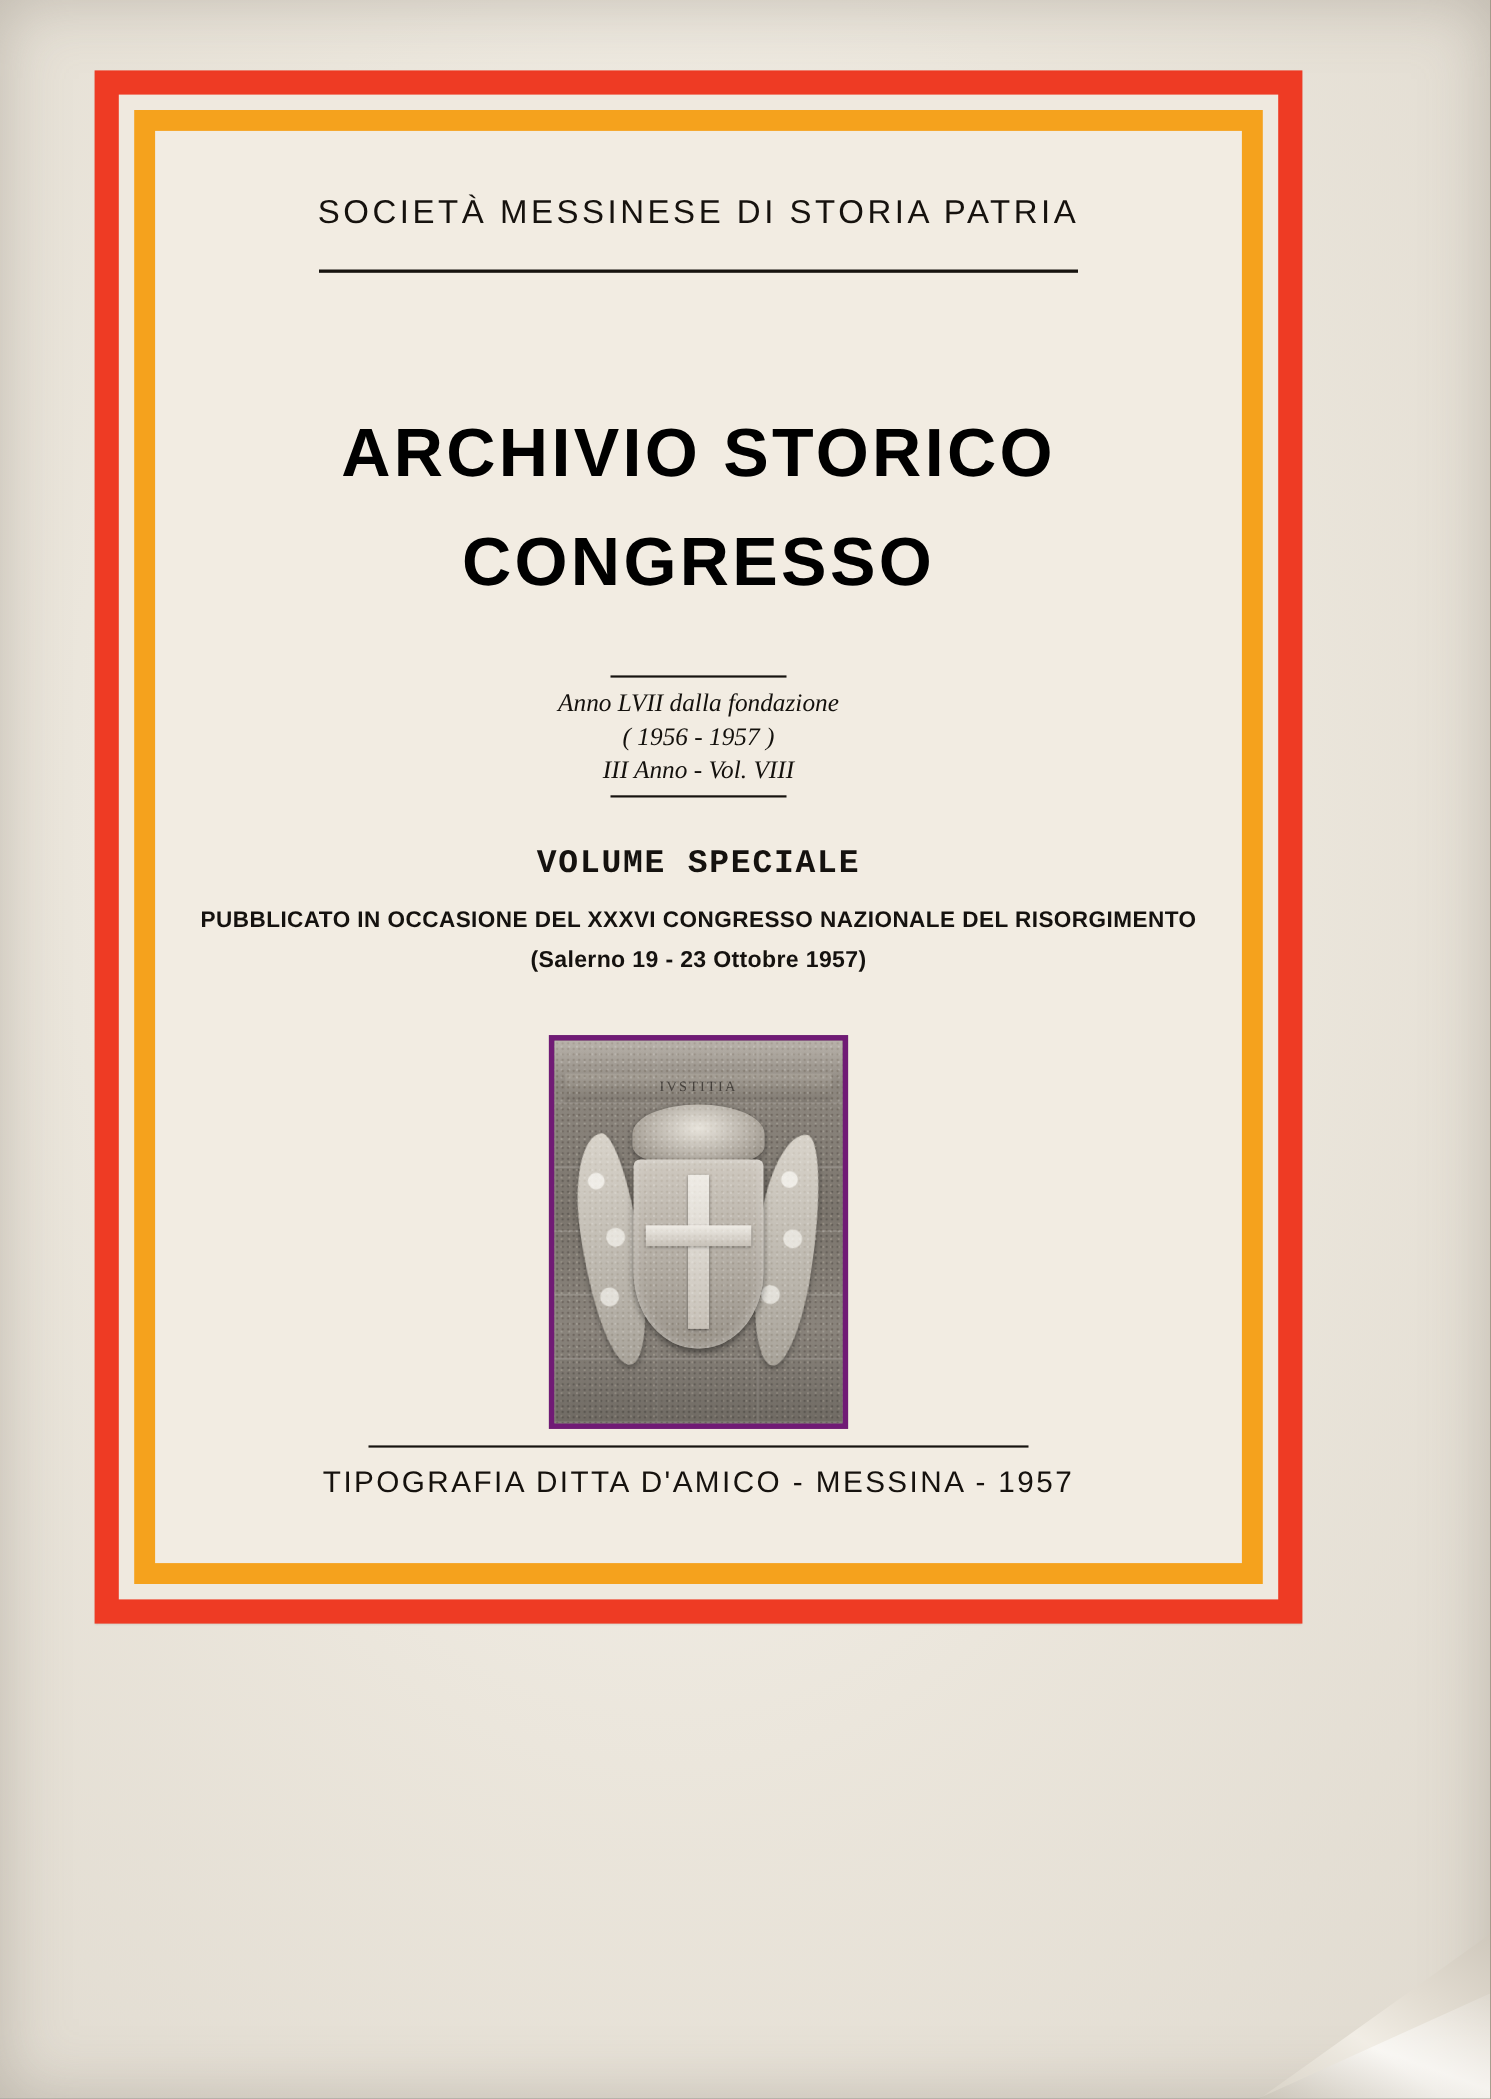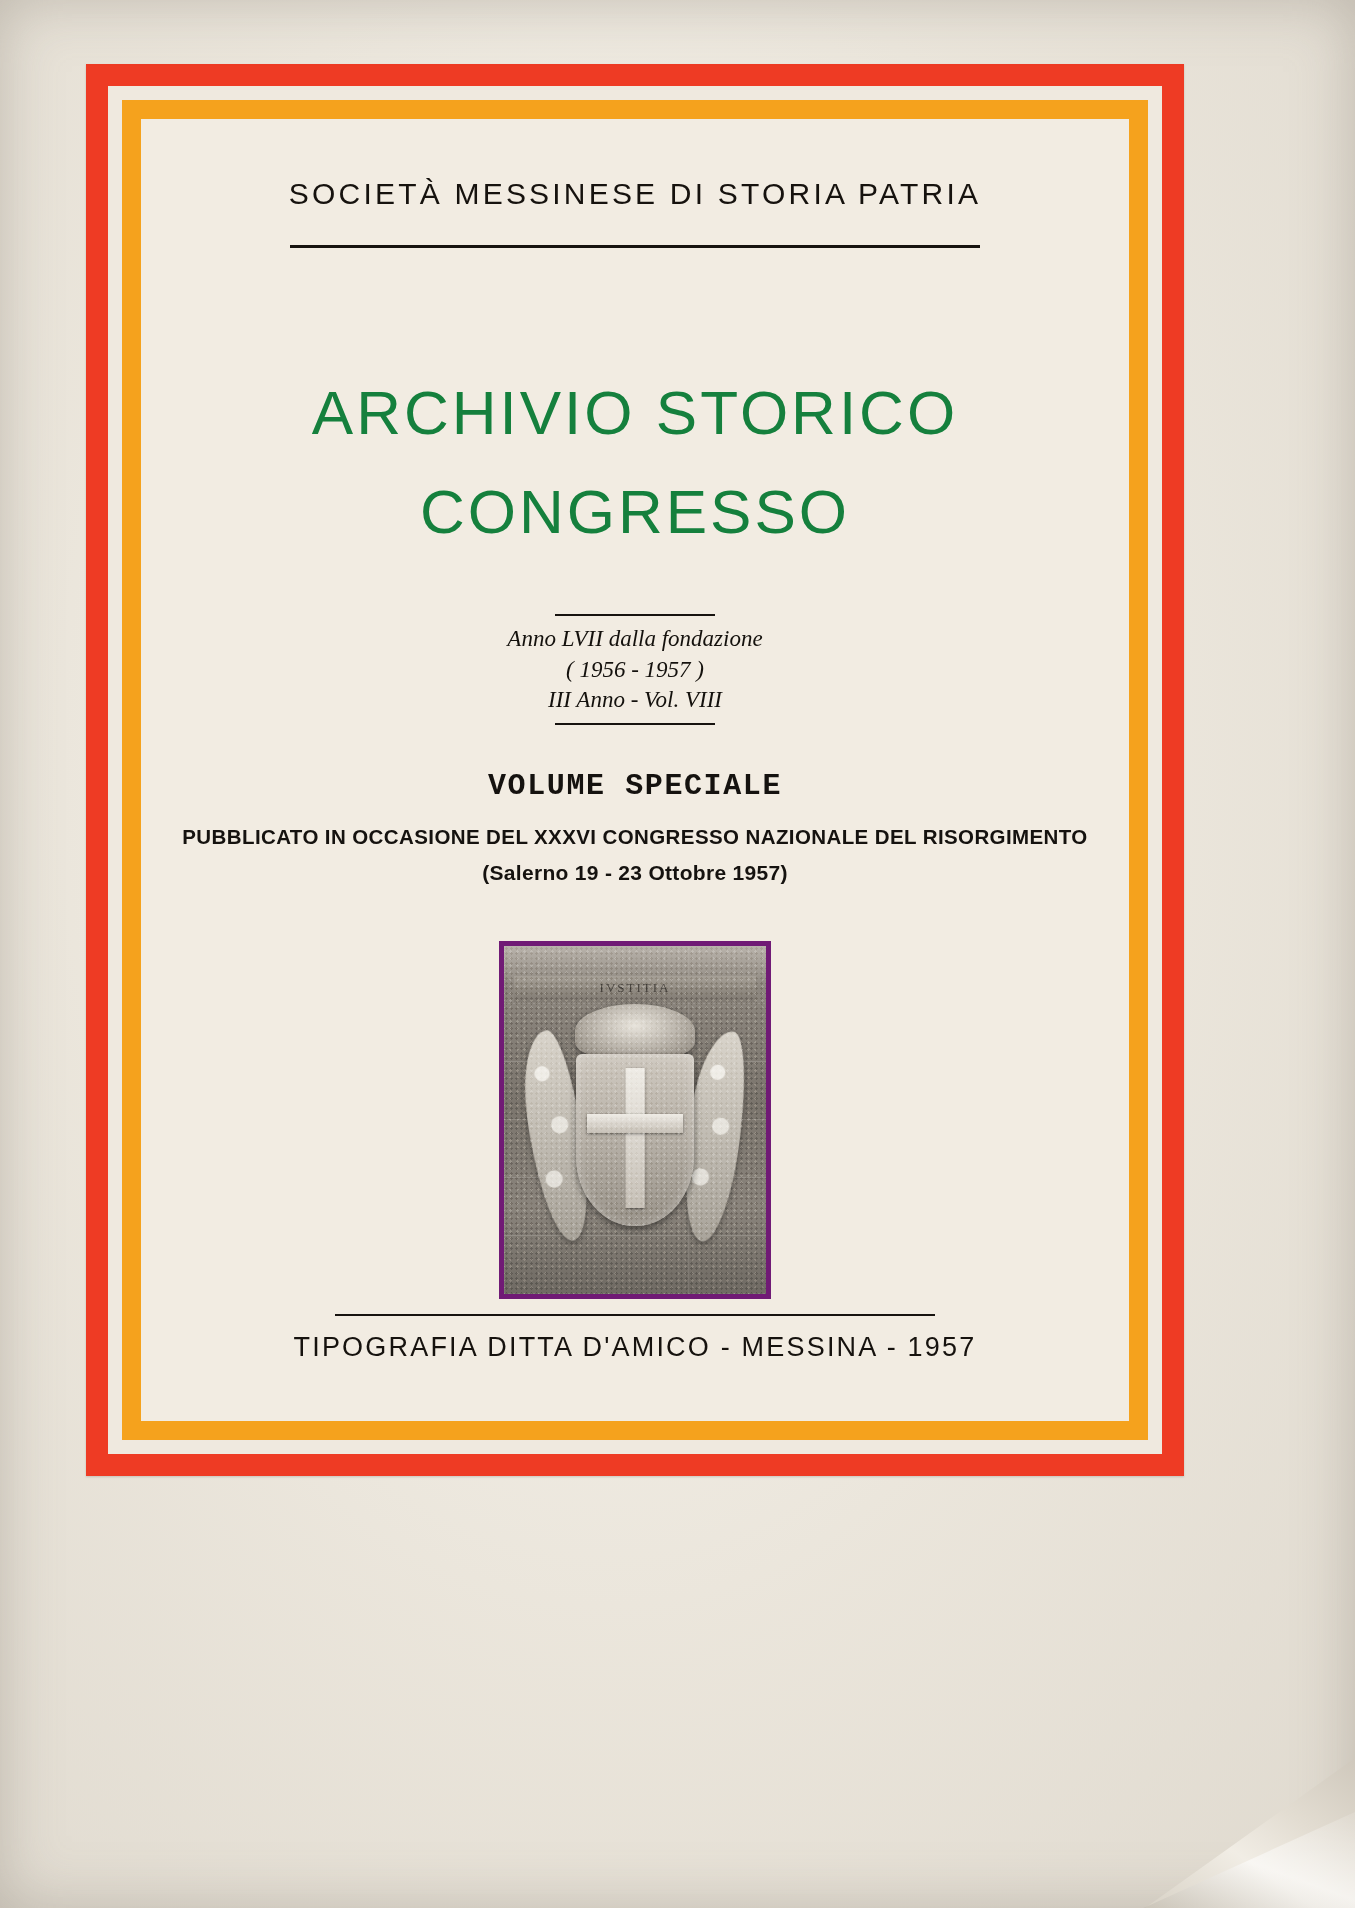--- a/index.html
+++ b/index.html
@@ -112,23 +112,23 @@
     width: 690px;
     height: 3px;
     background: #17130f;
     margin-top: 34px;
   }
 
   .title-main {
     margin-top: 132px;
     font-size: 62px;
     letter-spacing: 3px;
-    font-weight: 400;
+    font-weight: 700;
     line-height: 1.05;
-    color: #15803d;
+    color: #000000;
   }
   .title-main .line2 {
     display: block;
     margin-top: 34px;
   }
 
   .rule-short-top {
     width: 160px;
     height: 2px;
     background: #17130f;

